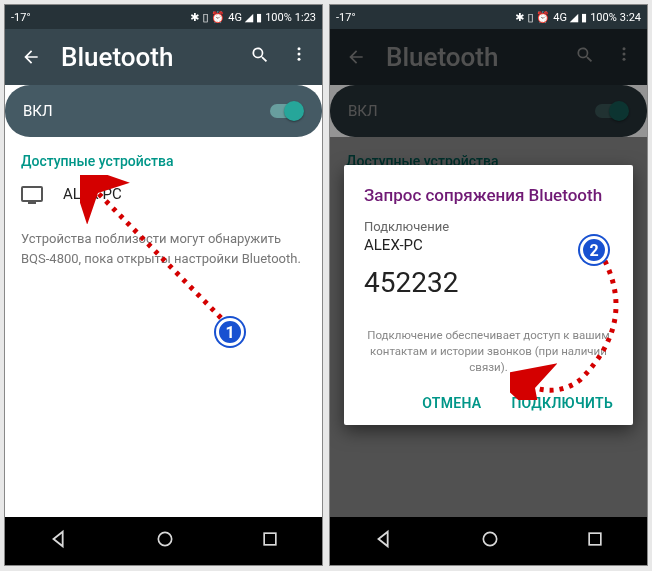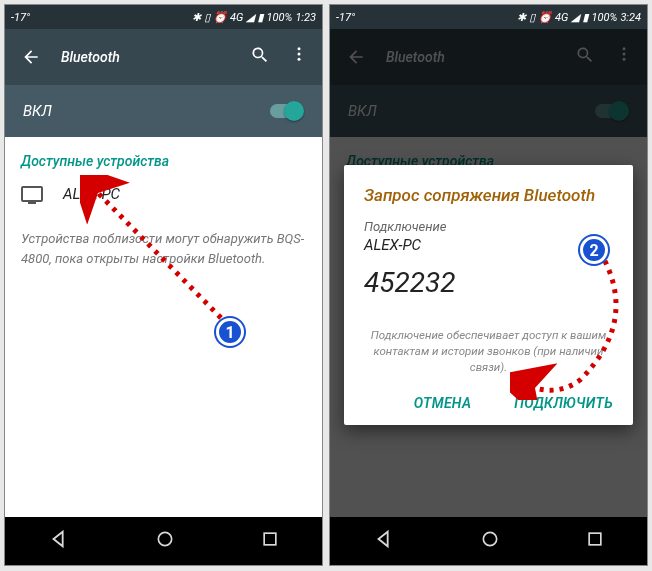--- a/index.html
+++ b/index.html
@@ -18,21 +18,20 @@
   }
   .phone {
     width: 382px;
     height: 562px;
     background: #fff;
     border: 1px solid #888;
     position: relative;
     overflow: hidden;
     display: flex;
     flex-direction: column;
-    font-style: italic;
   }
   .statusbar {
     height: 24px;
     background: #263238;
     color: #fff;
     display: flex;
     align-items: center;
     font-size: 12px;
     padding: 0 6px;
     justify-content: space-between;
@@ -42,30 +41,31 @@
   .statusbar .right span { font-size: 11px; }
   .appbar {
     height: 56px;
     background: #37474f;
     color: #fff;
     display: flex;
     align-items: center;
     padding: 0 8px;
   }
   .appbar .back { width: 36px; display: flex; justify-content: center; }
-  .appbar .title { flex: 1; font-size: 14px; padding-left: 12px; font-weight: 500; }
+  .appbar .title { flex: 1; font-size: 26px; padding-left: 12px; font-weight: 500; }
   .appbar .actions { display: flex; gap: 20px; padding-right: 6px; }
   .toggle-row {
     height: 52px;
     background: #455a64;
     color: #fff;
     display: flex;
     align-items: center;
     padding: 0 18px;
     justify-content: space-between;
+    border-radius: 25px;
   }
   .toggle-row .label { font-size: 15px; }
   .switch {
     width: 36px; height: 20px; position: relative;
   }
   .switch .track {
     width: 32px; height: 14px; background: #80cbc4; border-radius: 8px;
     position: absolute; top: 3px; left: 2px; opacity: .6;
   }
   .switch .thumb {
@@ -128,27 +128,27 @@
 
   .dialog {
     position: absolute;
     left: 14px; right: 14px; top: 160px;
     background: #fff;
     border-radius: 2px;
     box-shadow: 0 6px 18px rgba(0,0,0,.5);
     padding: 20px 20px 8px 20px;
     z-index: 10;
   }
-  .dialog h3 { font-size: 17px; font-weight: 500; color: #a16207; margin-bottom: 14px; }
+  .dialog h3 { font-size: 17px; font-weight: 500; color: #701a75; margin-bottom: 14px; }
   .dialog .field-label { font-size: 13px; color: #666; margin-bottom: 2px; }
   .dialog .field-val { font-size: 15px; color: #222; margin-bottom: 12px; }
   .dialog .code { font-size: 28px; color: #222; margin-bottom: 28px; }
   .dialog .note { font-size: 11.5px; color: #888; line-height: 1.4; margin-bottom: 14px; text-align: center; }
   .dialog .actions {
-    display: flex; justify-content: flex-end; gap: 43px;
+    display: flex; justify-content: flex-end; gap: 30px;
     padding: 6px 0;
   }
   .dialog .actions span {
     color: #009688; font-size: 14px; font-weight: 600; letter-spacing: .3px;
   }
 
   .badge {
     position: absolute;
     width: 28px; height: 28px;
     background: #1851d1;

